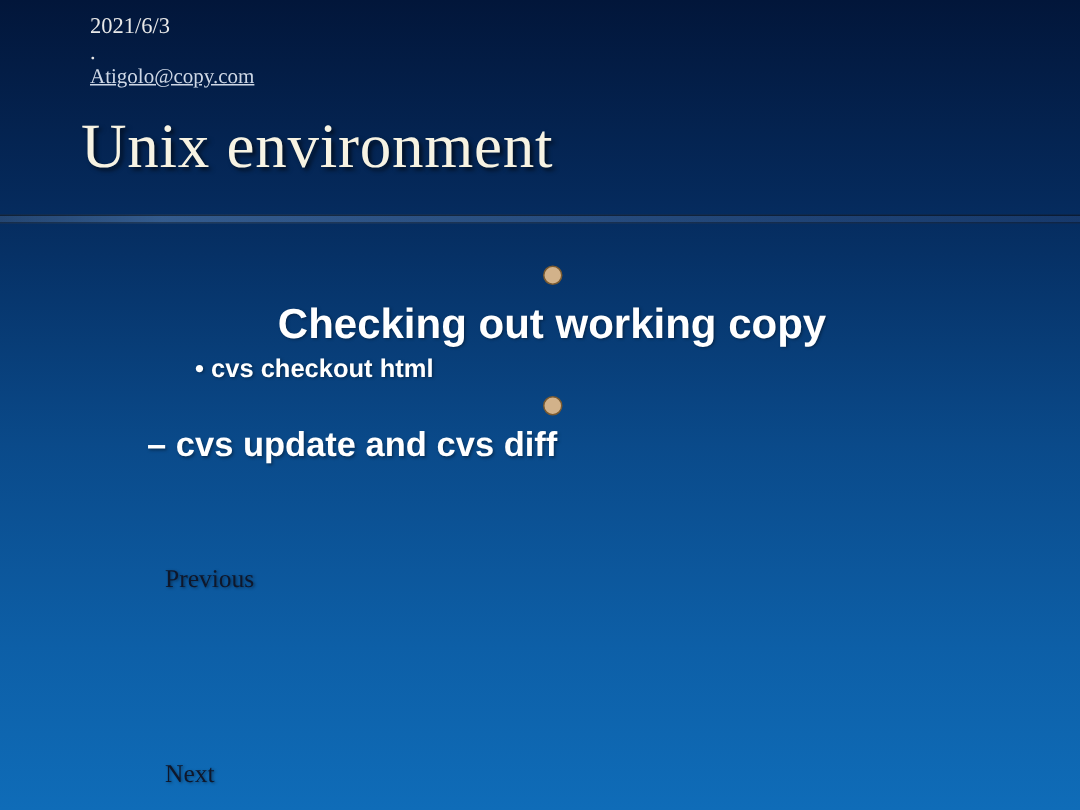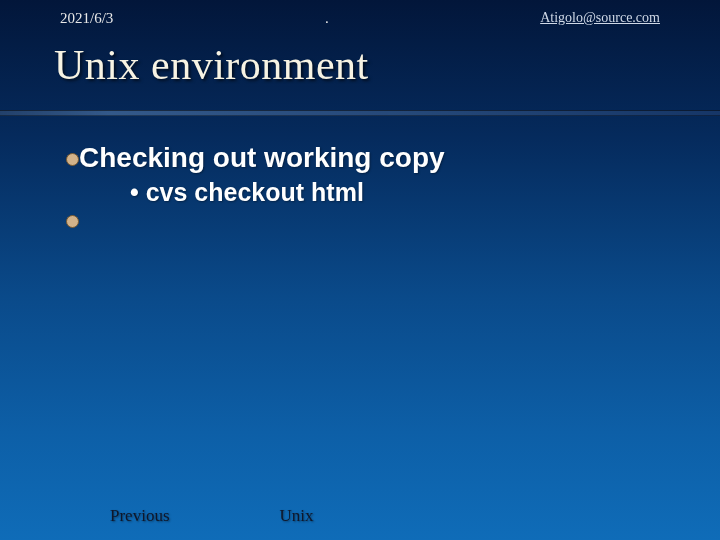--- a/index.html
+++ b/index.html
@@ -1,15 +1,15 @@
 <!DOCTYPE html>
 <html><head>
 <meta charset="utf-8">
 <style>
-  * { margin: 0; padding: 0; box-sizing: border-box; }
+  * { margin: 0; padding: 0; box-sizing: border-box; flex-direction: column; }
   body {
     width: 720px;
     height: 540px;
     background: linear-gradient(180deg, #02163a 0%, #052a5c 25%, #0a4a8a 55%, #0d5fa7 80%, #0f6cb8 100%);
     font-family: "Times New Roman", Times, serif;
     color: #fff;
     position: relative;
     overflow: hidden;
   }
   .header {
@@ -38,40 +38,40 @@
   .content {
     padding: 22px 50px 0 66px;
     font-family: Arial, Helvetica, sans-serif;
   }
   .l1 {
     font-size: 28px;
     font-weight: bold;
     color: #fff;
     display: flex;
     align-items: center;
-    gap: 0;
+    gap: 10px;
     text-shadow: 1px 1px 2px rgba(0,0,0,0.35);
     margin-top: 4px;
   }
   .l1 .dot {
     width: 13px; height: 13px; border-radius: 50%;
     background: #d2b28a;
     border: 1px solid #7a5a30;
     flex: 0 0 auto;
     margin-top: 2px;
   }
   .l2 {
     font-size: 23px;
     font-weight: bold;
     color: #fff;
     margin: 6px 0 4px 32px;
     text-shadow: 1px 1px 2px rgba(0,0,0,0.35);
   }
   .l3 {
-    font-size: 25px;
+    font-size: 17px;
     font-weight: bold;
     color: #fff;
     margin: 4px 0 6px 64px;
     text-shadow: 1px 1px 2px rgba(0,0,0,0.35);
   }
   .footer {
     position: absolute;
     bottom: 14px;
     left: 0;
     width: 100%;
@@ -84,39 +84,40 @@
     text-shadow: 1px 1px 2px rgba(0,0,0,0.4);
   }
   .footer span { cursor: pointer; }
 </style>
 </head>
 <body>
 
 <div class="header">
   <span>2021/6/3</span>
   <span class="center-dot">.</span>
-  <span class="email">Atigolo@source.com</span>
+  <span class="email">Atigolo@copy.com</span>
 </div>
 
 <div class="title-block">
   <div class="title">Unix environment</div>
   <div class="title-bar"></div>
 </div>
 
 <div class="content">
 
   <div class="l1">
     <span class="dot"></span>
     <span>Checking out working copy</span>
   </div>
   <div class="l3">• cvs checkout html</div>
 
 
   <div class="l1">
     <span class="dot"></span>
   </div>
+  <div class="l2">– cvs update and cvs diff</div>
 
 </div>
 
 <div class="footer">
   <span>Previous</span>
-  <span>Unix</span>
+  <span>Next</span>
 </div>
 
 </body></html>

